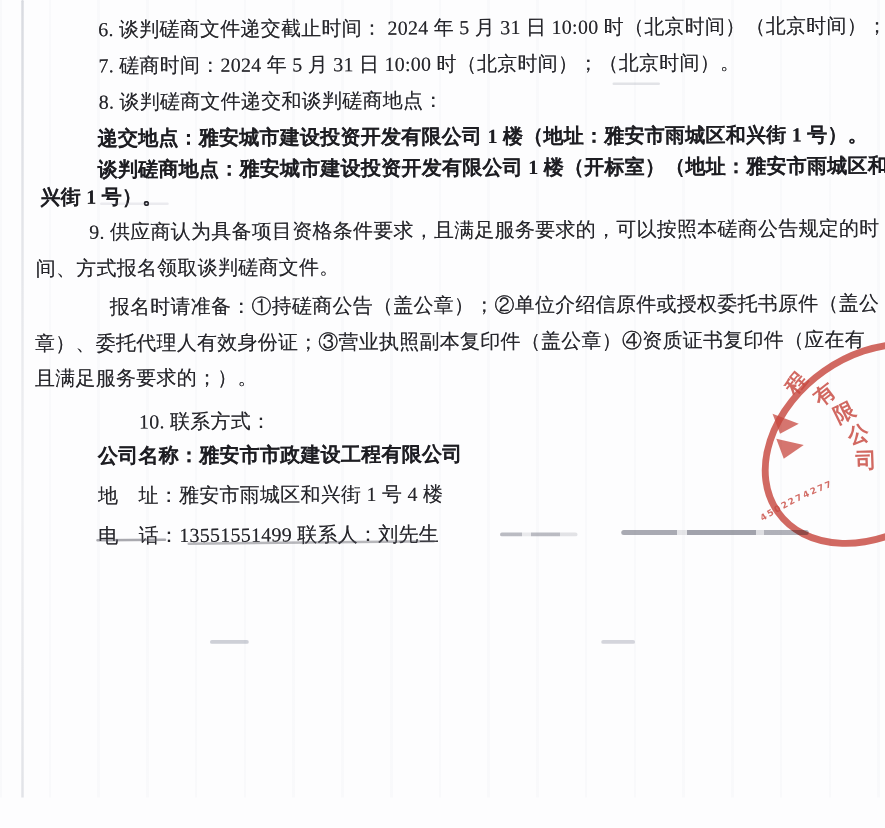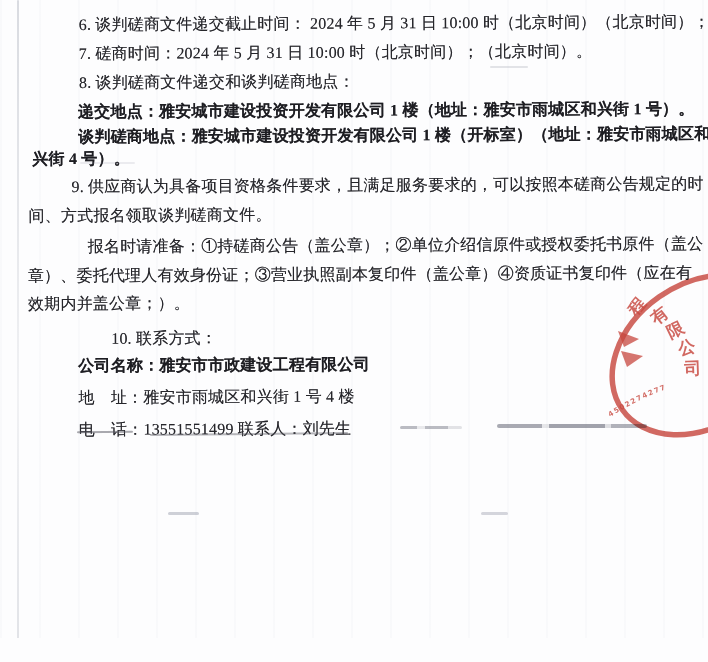--- a/index.html
+++ b/index.html
@@ -72,26 +72,26 @@
 <body>
 
 <div class="page">
 
   <div class="doc">
     <div class="ln ln0">6. 谈判磋商文件递交截止时间：  2024 年 5 月 31 日 10:00 时（北京时间）（北京时间）；</div>
     <div class="ln ln1">7. 磋商时间：2024 年 5 月 31 日 10:00 时（北京时间）；（北京时间）。</div>
     <div class="ln ln2">8. 谈判磋商文件递交和谈判磋商地点：</div>
     <div class="ln ln3 b">递交地点：雅安城市建设投资开发有限公司 1 楼（地址：雅安市雨城区和兴街 1 号）。</div>
     <div class="ln ln4 b">谈判磋商地点：雅安城市建设投资开发有限公司 1 楼（开标室）（地址：雅安市雨城区和</div>
-    <div class="ln ln5 b">兴街 4 号）。</div>
+    <div class="ln ln5 b">兴街 1 号）。</div>
     <div class="ln ln6">9. 供应商认为具备项目资格条件要求，且满足服务要求的，可以按照本磋商公告规定的时</div>
     <div class="ln ln7">间、方式报名领取谈判磋商文件。</div>
     <div class="ln ln8">报名时请准备：①持磋商公告（盖公章）；②单位介绍信原件或授权委托书原件（盖公</div>
     <div class="ln ln9">章）、委托代理人有效身份证；③营业执照副本复印件（盖公章）④资质证书复印件（应在有</div>
-    <div class="ln ln10">效期内并盖公章；）。</div>
+    <div class="ln ln10">且满足服务要求的；）。</div>
     <div class="ln ln11">10. 联系方式：</div>
     <div class="ln ln12 b">公司名称：雅安市市政建设工程有限公司</div>
     <div class="ln ln13">地　址：雅安市雨城区和兴街 1 号 4 楼</div>
     <div class="ln ln14">电　话：13551551499 联系人：刘先生</div>
   </div>
 
   <div class="artifact edge-left"></div>
   <div class="artifact a-dash1"></div>
   <div class="artifact a-dash2"></div>
   <div class="artifact a-dash3"></div>

